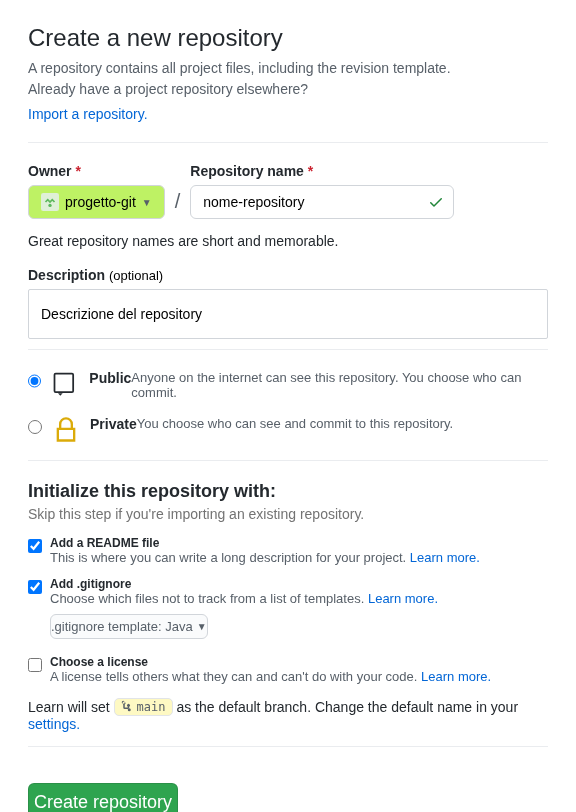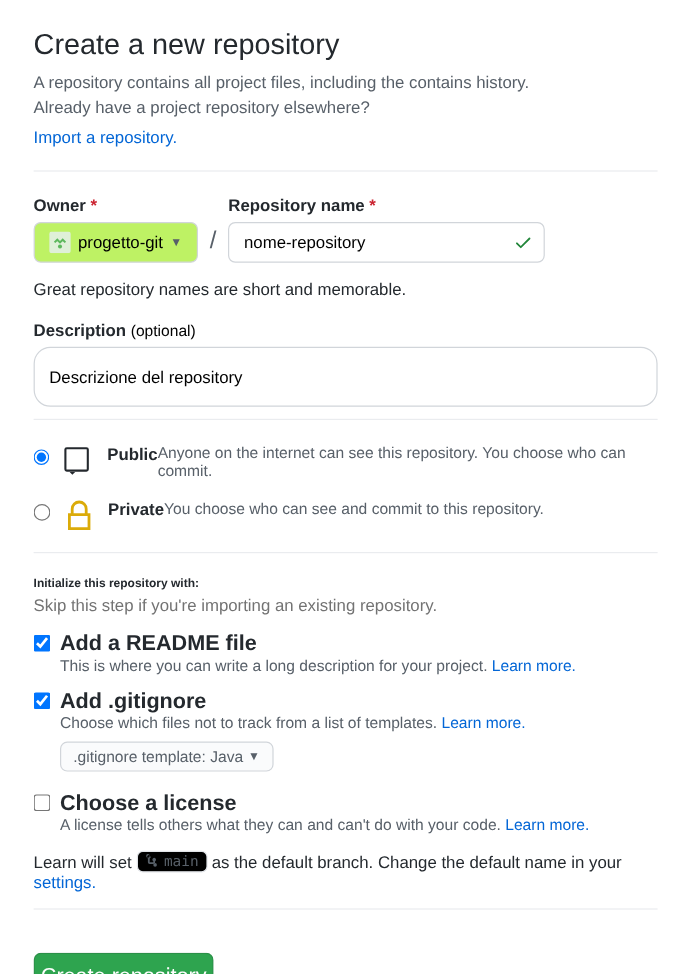--- a/index.html
+++ b/index.html
@@ -29,64 +29,64 @@
     .slash { font-size: 20px; color: #586069; margin: 0 4px; align-self: flex-end; padding-bottom: 6px; }
     .repo-input {
       border: 1px solid #d1d5da; border-radius: 6px;
       padding: 6px 32px 6px 12px; font-size: 14px; width: 264px; height: 34px;
     }
     .repo-wrap { position: relative; }
     .check-icon { position: absolute; right: 10px; top: 9px; color: #22863a; }
     .hint { color: #24292e; font-size: 14px; margin-top: 14px; margin-bottom: 18px; }
     .optional { color: #000000; font-size: 13px; font-weight: 400; }
     .desc-input {
-      width: 100%; border: 1px solid #d1d5da; border-radius: 14px;
+      width: 100%; border: 1px solid #d1d5da; border-radius: 2px;
       padding: 24px 12px; font-size: 14px; height: 34px;
     }
     .vis-row { display: flex; align-items: flex-start; gap: 10px; margin-bottom: 16px; }
     .radio { margin-top: 4px; width: 14px; height: 14px; }
     .vis-icon { width: 28px; height: 28px; flex-shrink: 0; }
     .vis-text { display: flex; flex-direction: row; }
     .vis-title { font-weight: 600; font-size: 14px; }
     .vis-desc { color: #586069; font-size: 13px; }
-    .section-title { font-weight: 600; font-size: 10px; margin-bottom: 4px; }
+    .section-title { font-weight: 600; font-size: 18px; margin-bottom: 4px; }
     .section-sub { color: #737373; font-size: 14px; margin-bottom: 14px; }
     .check-row { display: flex; align-items: flex-start; gap: 8px; margin-bottom: 12px; }
     .checkbox { margin-top: 3px; width: 14px; height: 14px; }
     .check-text { display: flex; flex-direction: column; }
-    .check-title { font-weight: 600; font-size: 18px; }
+    .check-title { font-weight: 600; font-size: 12px; }
     .check-desc { color: #586069; font-size: 13px; }
     .link { color: #0366d6; text-decoration: none; }
     .template-btn {
       display: inline-flex; align-items: center; gap: 4px;
       border: 1px solid #d1d5da; border-radius: 6px;
-      padding: 4px 10px; background: #fafbfc; font-size: 13px;
+      padding: 4px 0; background: #fafbfc; font-size: 13px;
       cursor: pointer; margin-left: 22px; margin-top: 4px; color: #586069;
     }
     .default-branch { color: #24292e; font-size: 14px; margin: 14px 0; }
     .branch-badge {
       display: inline-flex; gap: 4px;
       border: 1px solid #e1e4e8; border-radius: 5px;
-      padding: 1px 6px; background: #000000;
+      padding: 1px 6px; background: #fef9c3;
       font-family: ui-monospace, monospace; font-size: 12px; color: #586069;
     }
     .create-btn {
       background: #2ea44f; color: #fff; border: 1px solid rgba(27,31,35,.15);
       border-radius: 6px; padding: 8px 5px; font-size: 18px; font-weight: 500;
       cursor: pointer; margin-top: 16px;
     }
     .caret { font-size: 10px; color: #586069; }
   </style>
 </head>
 <body>
 
 
 
 <h1>Create a new repository</h1>
-<p class="intro">A repository contains all project files, including the contains history.</p>
+<p class="intro">A repository contains all project files, including the revision template.</p>
 <p class="intro">Already have a project repository elsewhere?</p>
 <a class="import-link">Import a repository.</a>
 <hr>
 
 <div class="row" style="align-items:flex-end; gap:6px;">
   <div class="field-group">
     <div class="label">
       <span>Owner</span> <span class="req">*</span>
     </div>
     <button class="owner-btn">

